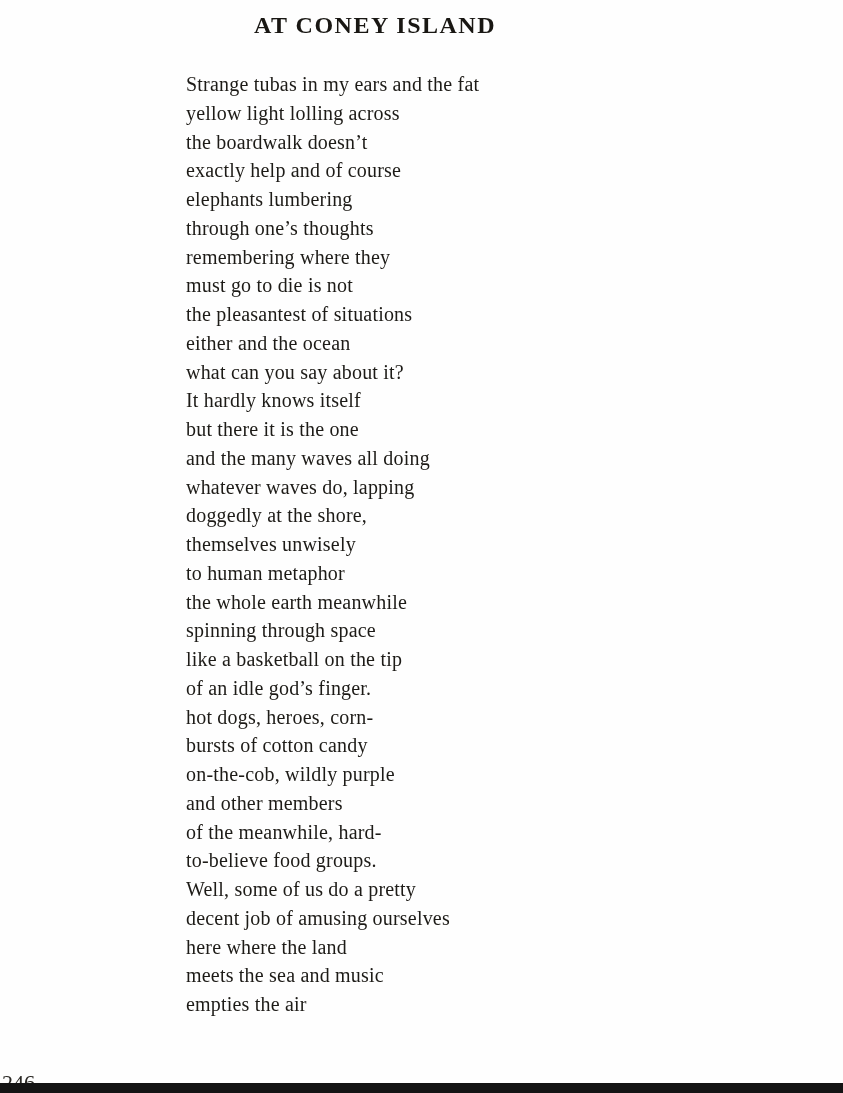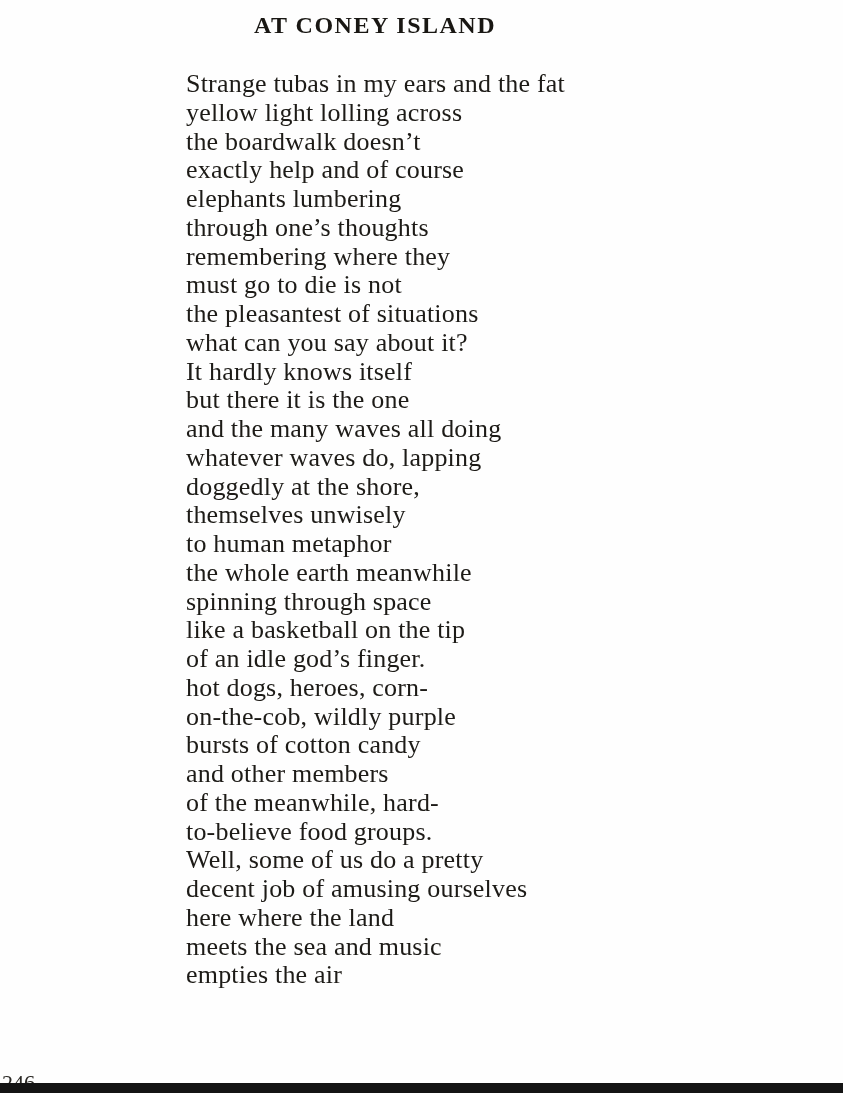--- a/index.html
+++ b/index.html
@@ -29,21 +29,21 @@
     font-size: 24px;
     font-weight: bold;
     letter-spacing: 1.5px;
     color: #191713;
   }
   .poem {
     position: absolute;
     top: 70px;
     left: 186px;
     width: 480px;
-    font-size: 26px;
+    font-size: 20px;
     line-height: 28.75px;
     color: #1d1b17;
   }
   .poem .line {
     white-space: pre;
     letter-spacing: 0.2px;
   }
   .page-number {
     position: absolute;
     left: 2px;
@@ -70,35 +70,36 @@
   <div class="poem">
       <div class="line">Strange tubas in my ears and the fat</div>
       <div class="line">yellow light lolling across</div>
       <div class="line">the boardwalk doesn’t</div>
       <div class="line">exactly help and of course</div>
       <div class="line">elephants lumbering</div>
       <div class="line">through one’s thoughts</div>
       <div class="line">remembering where they</div>
       <div class="line">must go to die is not</div>
       <div class="line">the pleasantest of situations</div>
+      <div class="line">either and the ocean</div>
       <div class="line">what can you say about it?</div>
       <div class="line">It hardly knows itself</div>
       <div class="line">but there it is the one</div>
       <div class="line">and the many waves all doing</div>
       <div class="line">whatever waves do, lapping</div>
       <div class="line">doggedly at the shore,</div>
       <div class="line">themselves unwisely</div>
       <div class="line">to human metaphor</div>
       <div class="line">the whole earth meanwhile</div>
       <div class="line">spinning through space</div>
       <div class="line">like a basketball on the tip</div>
       <div class="line">of an idle god’s finger.</div>
       <div class="line">hot dogs, heroes, corn-</div>
+      <div class="line">bursts of cotton candy</div>
       <div class="line">on-the-cob, wildly purple</div>
-      <div class="line">bursts of cotton candy</div>
       <div class="line">and other members</div>
       <div class="line">of the meanwhile, hard-</div>
       <div class="line">to-believe food groups.</div>
       <div class="line">Well, some of us do a pretty</div>
       <div class="line">decent job of amusing ourselves</div>
       <div class="line">here where the land</div>
       <div class="line">meets the sea and music</div>
       <div class="line">empties the air</div>
     </div>
 

